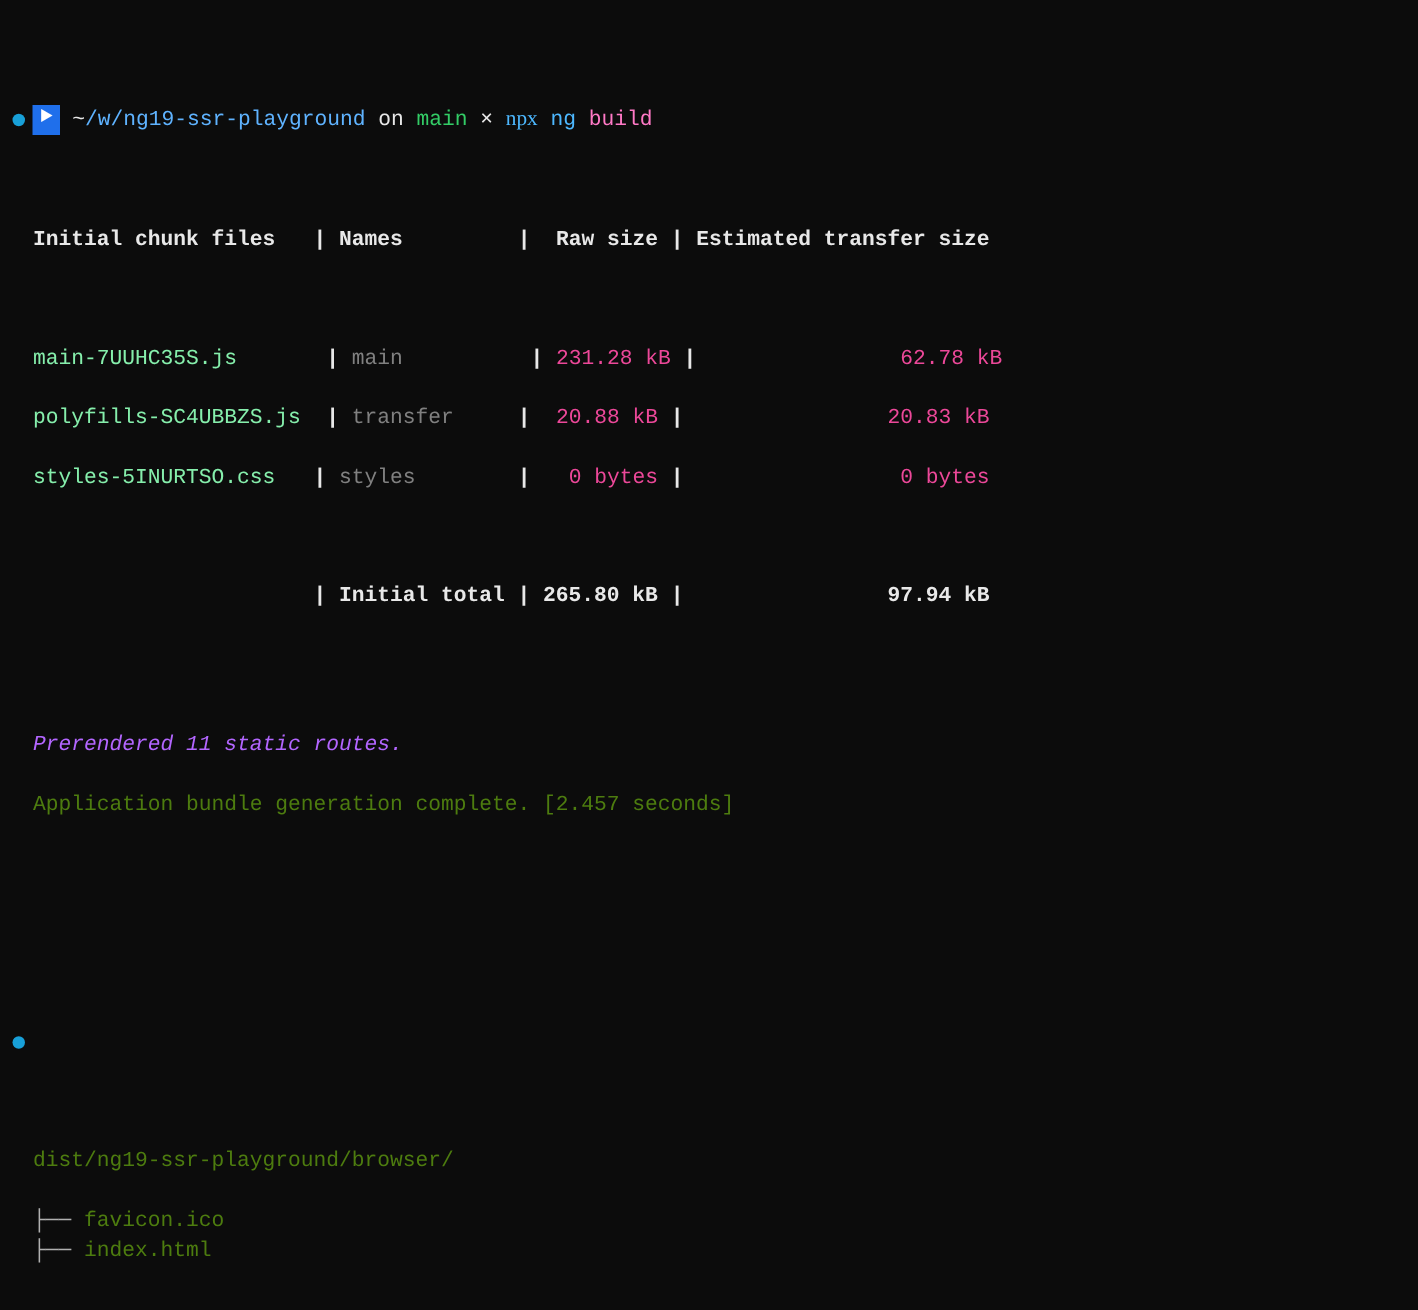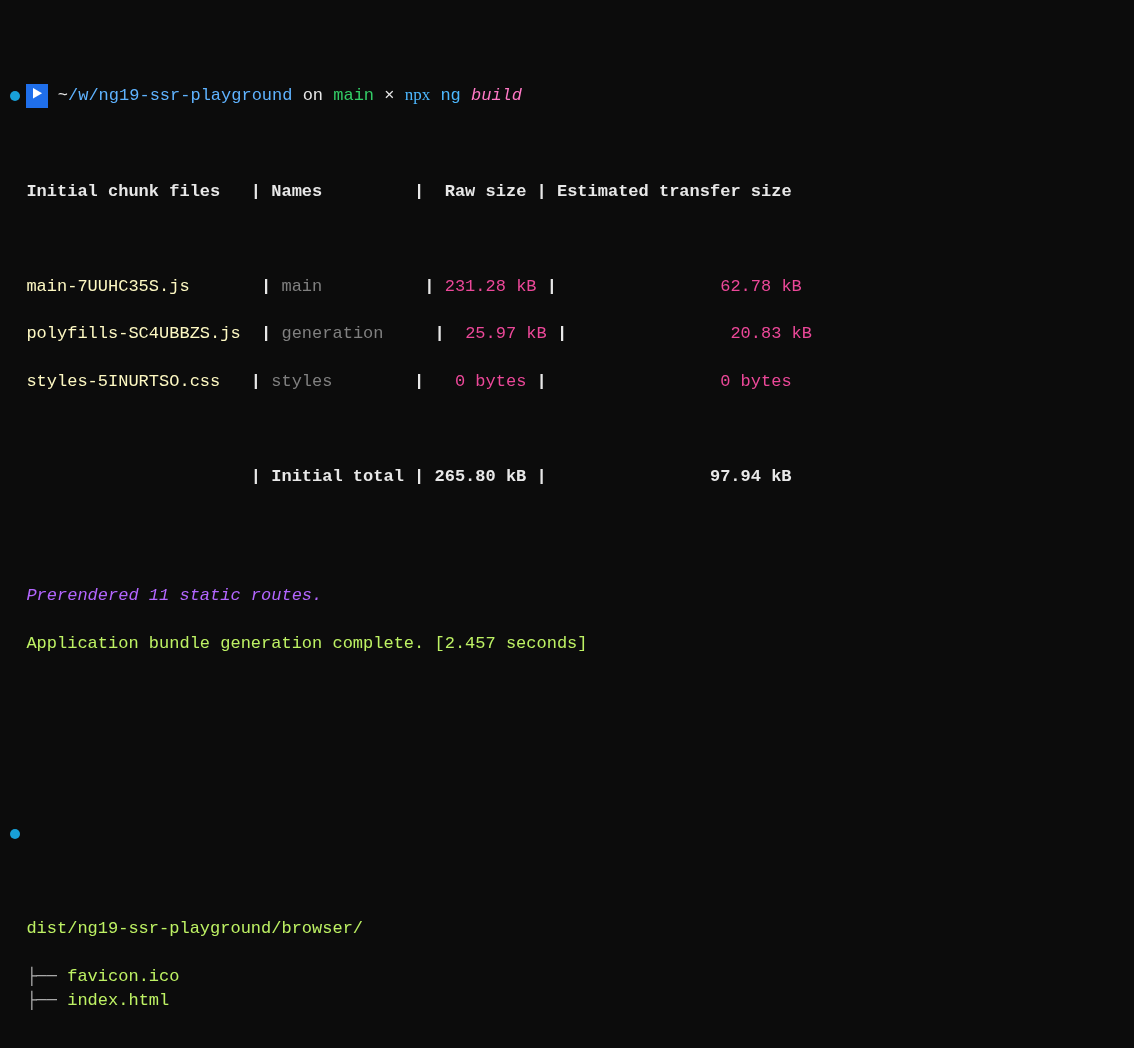--- a/index.html
+++ b/index.html
@@ -35,45 +35,45 @@
     border-radius: 0;
     vertical-align: middle;
   }
   .tilde   { color: #e8e8e8; }
   .path    { color: #5fb3ff; }
   .on      { color: #e8e8e8; }
   .branch  { color: #33cc66; }
   .x       { color: #e8e8e8; }
   .cmd1    { color: #4db8ff; font-family: Liberation Serif, serif; }
   .cmd2    { color: #4db8ff; }
-  .arg     { color: #ff79c6; font-style: italic; }
+  .arg     { color: #ff79c6; }
   .linkarg { color: #4db8ff; text-decoration: underline; }
   .bold    { font-weight: bold; text-align: right; }
   .pipe    { color: #e8e8e8; font-weight: bold; }
-  .file    { color: #fef9c3; }
+  .file    { color: #86efac; }
   .dim     { color: #808080; }
   .size    { color: #ec4899; }
   .prerender { color: #b366ff; font-style: italic; }
-  .white   { color: #bef264; }
+  .white   { color: #4d7c0f; }
   .branch-ch { color: #b0b0b0; }
 </style>
 </head>
 <body>
 
 <div class="term">
 
 
 <div class="row"><span class="dot"></span><span><span class="badge">⯈</span> <span class="tilde">~</span><span class="path">/w/ng19-ssr-playground</span> <span class="on">on</span> <span class="branch">main</span> <span class="x">×</span> <span class="cmd1">npx</span> <span class="cmd2">ng</span> <span class="arg">build</span></span></div>
 
 
 <div class="row">  <span class="bold">Initial chunk files</span>   <span class="pipe">|</span> <span class="bold">Names</span>         <span class="pipe">|</span>  <span class="bold">Raw size</span> <span class="pipe">|</span> <span class="bold">Estimated transfer size</span></div>
 
 
 <div class="row">  <span class="file">main-7UUHC35S.js</span>       <span class="pipe">|</span> <span class="dim">main</span>          <span class="pipe">|</span> <span class="size">231.28 kB</span> <span class="pipe">|</span>                <span class="size">62.78 kB</span></div>
-<div class="row">  <span class="file">polyfills-SC4UBBZS.js</span>  <span class="pipe">|</span> <span class="dim">generation</span>     <span class="pipe">|</span>  <span class="size">25.97 kB</span> <span class="pipe">|</span>                <span class="size">20.83 kB</span></div>
+<div class="row">  <span class="file">polyfills-SC4UBBZS.js</span>  <span class="pipe">|</span> <span class="dim">transfer</span>     <span class="pipe">|</span>  <span class="size">20.88 kB</span> <span class="pipe">|</span>                <span class="size">20.83 kB</span></div>
 <div class="row">  <span class="file">styles-5INURTSO.css</span>   <span class="pipe">|</span> <span class="dim">styles</span>        <span class="pipe">|</span>   <span class="size">0 bytes</span> <span class="pipe">|</span>                 <span class="size">0 bytes</span></div>
 <div class="row"> </div>
 <div class="row">                        <span class="pipe">|</span> <span class="bold">Initial total</span> <span class="pipe">|</span> <span class="bold">265.80 kB</span> <span class="pipe">|</span>                <span class="bold">97.94 kB</span></div>
 <div class="row"> </div>
 
 <div class="row">  <span class="prerender">Prerendered 11 static routes.</span></div>
 <div class="row">  <span class="white">Application bundle generation complete. [2.457 seconds]</span></div>
 <div class="row"> </div>
 <div class="row"> </div>
 

